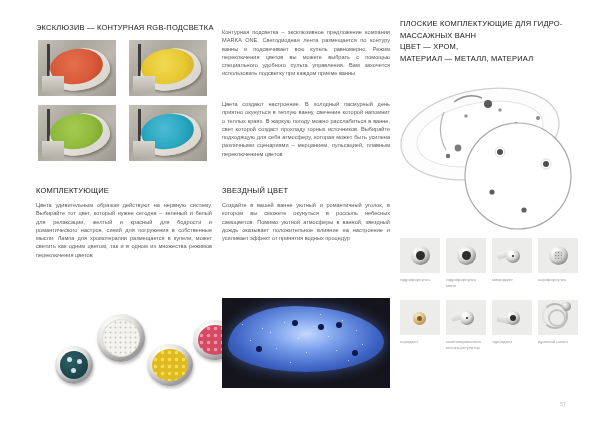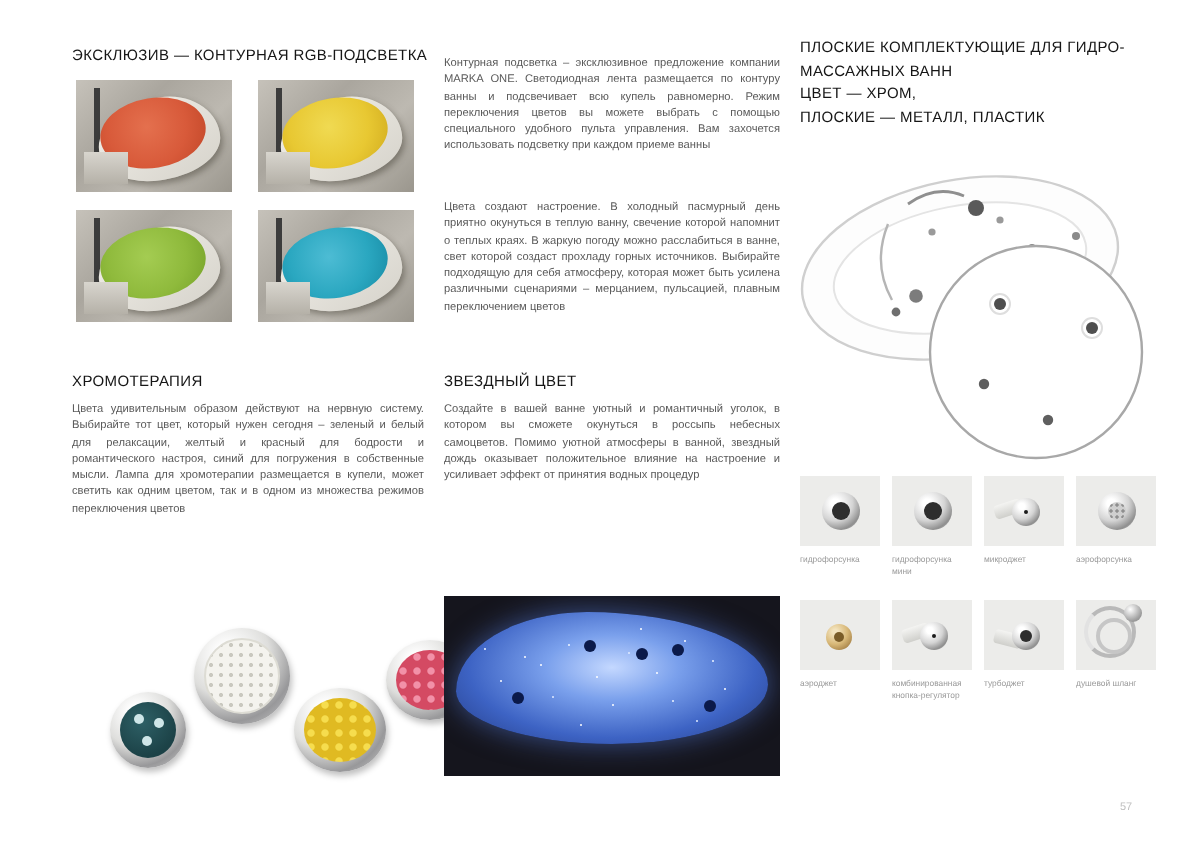--- a/index.html
+++ b/index.html
@@ -129,21 +129,21 @@
     <div class="tub-cell">
       <div class="tub-rim"></div>
       <div class="tub-water w-green"></div>
     </div>
     <div class="tub-cell">
       <div class="tub-rim"></div>
       <div class="tub-water w-cyan"></div>
     </div>
   </div>
 
-  <h2 class="sec-title abs" style="left:36px; top:186px;">ХРОМОТЕРАПИЯ</h2>
+  <h2 class="sec-title abs" style="left:36px; top:186px;">КОМПЛЕКТУЮЩИЕ</h2>
   <p class="body abs" style="left:36px; top:201px; width:176px;">Цвета удивительным образом действуют на нервную систему. Выбирайте тот цвет, который нужен сегодня – зеленый и белый для релаксации, желтый и красный для бодрости и романтического настроя, синий для погружения в собственные мысли. Лампа для хромотерапии размещается в купели, может светить как одним цветом, так и в одном из множества режимов переключения цветов</p>
 
   <div class="lamps abs">
     <div class="lamp keypad">
         <div class="lamp-inner"></div>
       </div>
     <div class="lamp whitelamp">
         <div class="lamp-inner"></div>
       </div>
     <div class="lamp yellowlamp">
@@ -162,21 +162,21 @@
 
   <div class="starshot abs">
     <div class="star-water"></div>
     <div class="star-dots"></div>
     <div class="star-jets"></div>
   </div>
 
   <h2 class="sec-title right-title abs" style="left:400px; top:18px; width:182px;">ПЛОСКИЕ КОМПЛЕКТУЮЩИЕ ДЛЯ ГИДРО-
 МАССАЖНЫХ ВАНН
 ЦВЕТ — ХРОМ,
-ПЛОСКИЕ — МЕТАЛЛ, ПЛАСТИК</h2>
+МАТЕРИАЛ — МЕТАЛЛ, МАТЕРИАЛ</h2>
 
   <div class="flat-tub abs">
     <svg width="188" height="172" viewBox="0 0 188 172">
       <ellipse cx="84" cy="74" rx="80" ry="44" transform="rotate(-11 84 74)" fill="#fdfdfd" stroke="#cfcfcf" stroke-width="1.2"></ellipse>
       <ellipse cx="84" cy="74" rx="64" ry="31" transform="rotate(-11 84 74)" fill="#ffffff" stroke="#e4e4e4" stroke-width="1"></ellipse>
       <circle cx="52" cy="96" r="2.2" fill="#6f6f6f"></circle>
         <circle cx="78" cy="104" r="2.2" fill="#6f6f6f"></circle>
       <circle cx="120" cy="64" r="2" fill="#8a8a8a"></circle>
         <circle cx="142" cy="58" r="2" fill="#8a8a8a"></circle>
       <circle cx="104" cy="50" r="1.8" fill="#9a9a9a"></circle>

